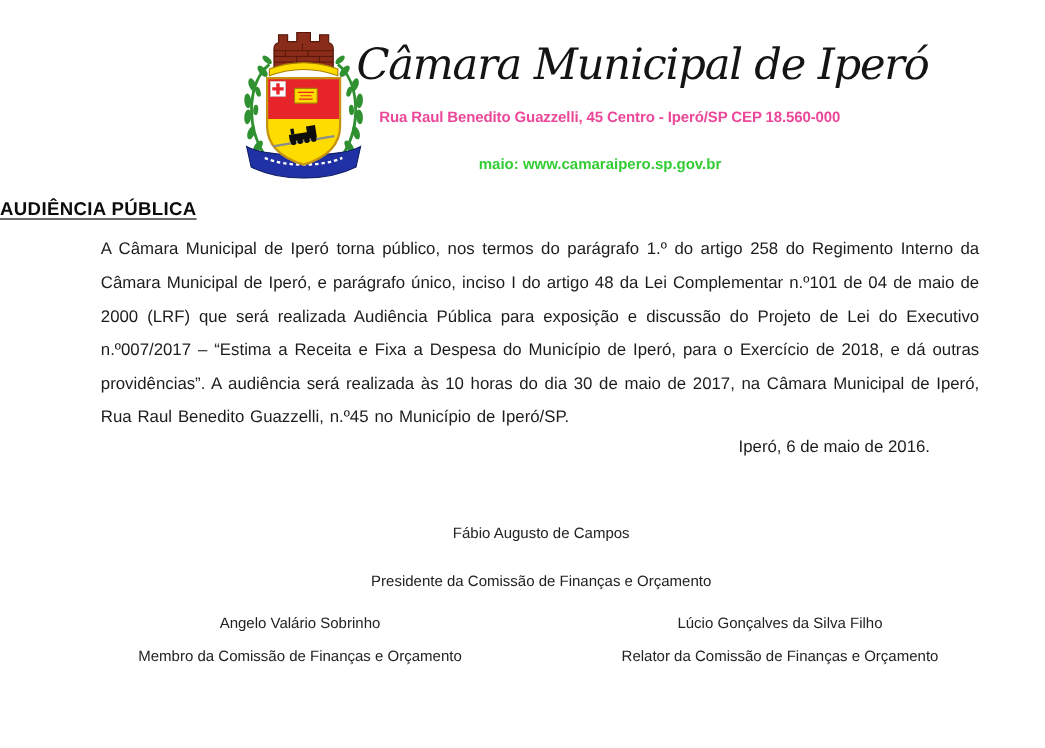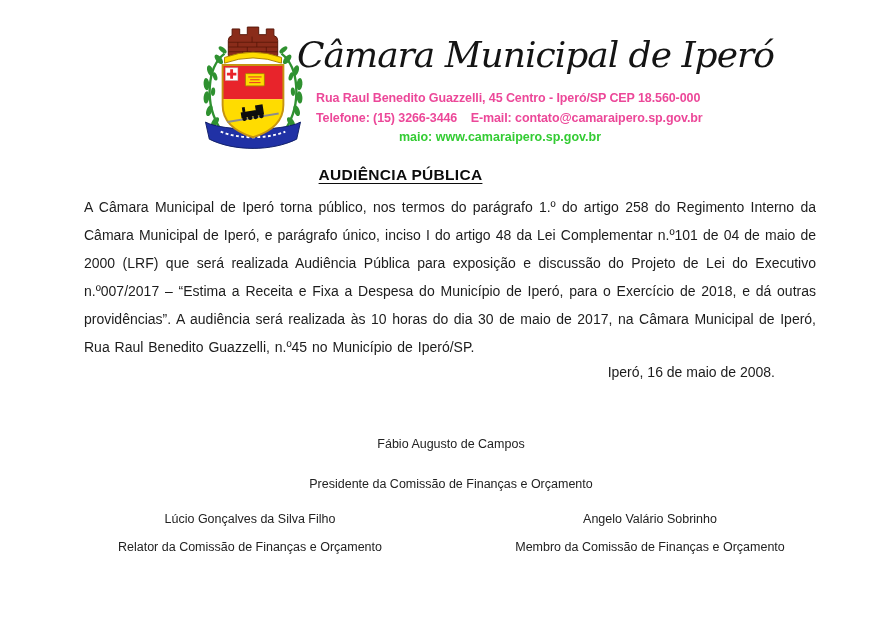--- a/index.html
+++ b/index.html
@@ -20,21 +20,21 @@
     letter-spacing:-0.1px; color:#ec4899; white-space:nowrap;margin-left:12px;
   }
   .addr-1 { top:91px; }
   .addr-2 { top:111px; }
   .site-line {
     position:absolute; left:304px; top:130px; width:392px; text-align:center;
     font-weight:bold; font-size:12.5px; white-space:nowrap;
   }
   
   .doc-title {
-    position:absolute; left:0; top:166px; width:801px; text-align:center;
+    position:absolute; left:0; top:166px; width:801px; text-align:left;
     font-size:15.5px; font-weight:bold; letter-spacing:0.3px; color:#0c0c0c;
     text-decoration:underline; text-underline-offset:3px;
   }
   .body-par {
     position:absolute; left:68px; top:193px; width:732px;
     font-size:14px; line-height:28px; text-align:justify; color:#1c1c1c;
     word-spacing:1px;
     margin-left:16px;
   }
   .dateline {
@@ -111,38 +111,37 @@
         <circle cx="51" cy="101" r="2.4"></circle>
         <circle cx="57" cy="101" r="2.4"></circle>
         <circle cx="63" cy="101" r="2.4"></circle>
         <circle cx="69" cy="101" r="2.4"></circle>
       </g>
     </g>
   </svg>
 
   <div class="org-name">Câmara Municipal de Iperó</div>
   <div class="addr addr-1">Rua Raul Benedito Guazzelli, 45 Centro - Iperó/SP CEP 18.560-000</div>
-  <div class="addr addr-2">Telefone: (15) 3266-3446&nbsp;&nbsp;&nbsp; E-mail: contato@camaraipero.sp.gov.br</div>
   <div class="site-line" style="color: rgb(51, 204, 51);">maio: www.camaraipero.sp.gov.br</div>
 
   <div class="doc-title">AUDIÊNCIA PÚBLICA</div>
 
   <p class="body-par">A Câmara Municipal de Iperó torna público, nos termos do parágrafo 1.º do artigo 258 do Regimento Interno da Câmara Municipal de Iperó, e parágrafo único, inciso I do artigo 48 da Lei Complementar n.º101 de 04 de maio de 2000 (LRF) que será realizada Audiência Pública para exposição e discussão do Projeto de Lei do Executivo n.º007/2017 – “Estima a Receita e Fixa a Despesa do Município de Iperó, para o Exercício de 2018, e dá outras providências”. A audiência será realizada às 10 horas do dia 30 de maio de 2017, na Câmara Municipal de Iperó, Rua Raul Benedito Guazzelli, n.º45 no Município de Iperó/SP.</p>
 
-  <div class="dateline">Iperó, 16 de maio de 2008.</div>
+  <div class="dateline">Iperó, 6 de maio de 2016.</div>
 
   <div class="sig-center">
     <div class="sig-name">Fábio Augusto de Campos</div>
     <div class="sig-role">Presidente da Comissão de Finanças e Orçamento</div>
   </div>
 
   <div class="sig-row">
     <div class="sig-col">
+      <div class="sig-name">Angelo Valário Sobrinho</div>
+      <div class="sig-role">Membro da Comissão de Finanças e Orçamento</div>
+    </div>
+    <div class="sig-col">
       <div class="sig-name">Lúcio Gonçalves da Silva Filho</div>
       <div class="sig-role">Relator da Comissão de Finanças e Orçamento</div>
-    </div>
-    <div class="sig-col">
-      <div class="sig-name">Angelo Valário Sobrinho</div>
-      <div class="sig-role">Membro da Comissão de Finanças e Orçamento</div>
     </div>
   </div>
 
 </div>
 
 </body></html>

